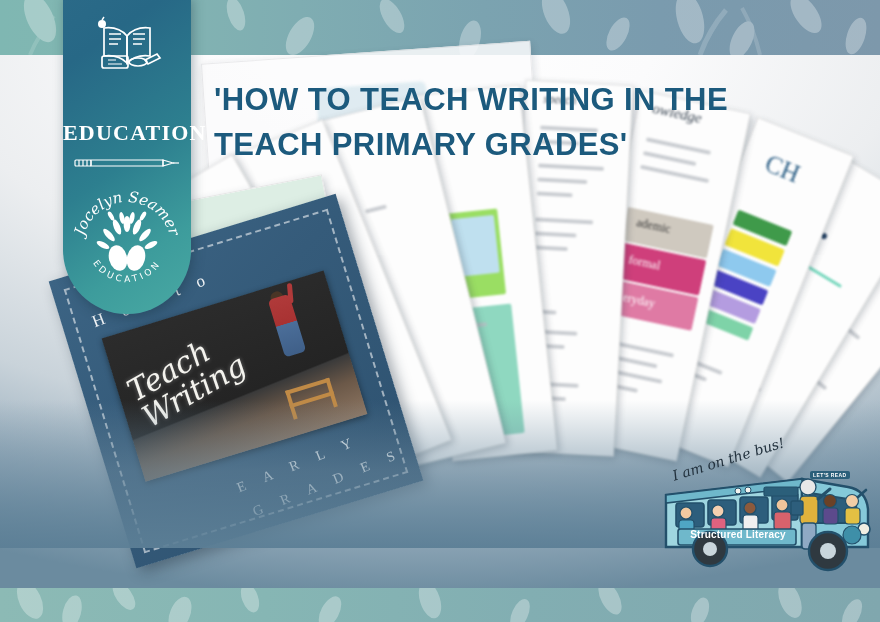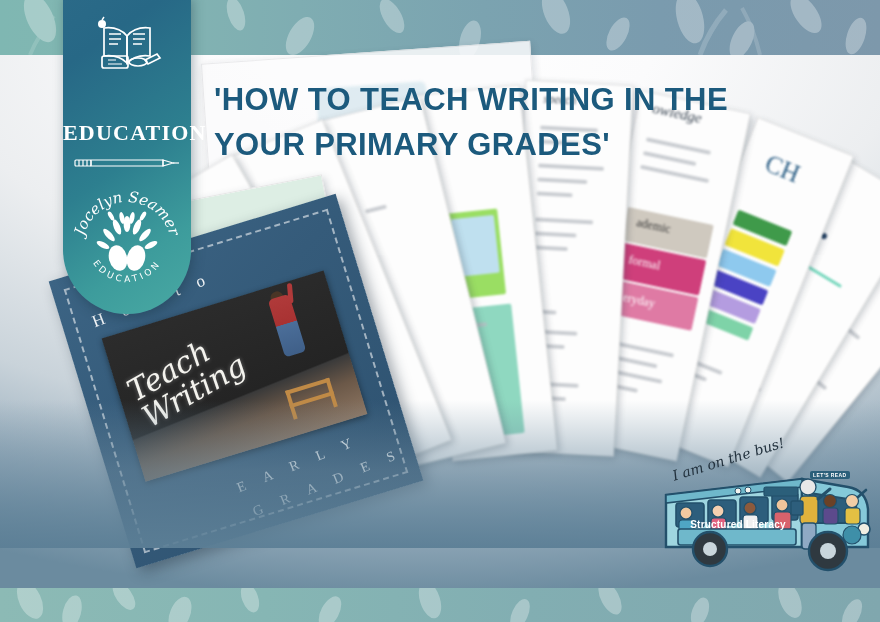--- a/index.html
+++ b/index.html
@@ -174,21 +174,21 @@
   }
 
   
   #bus { position: absolute; left: 652px; top: 443px; width: 228px; height: 135px; }
   #bus .busline {
     position: absolute; left: 18px; top: 6px; width: 130px;
     font-family: "DejaVu Serif", serif; font-style: italic; font-size: 14px;
     color: #22313d; transform: rotate(-17deg);
   }
   #bus .sl {
-    position: absolute; left: 30px; top: 76px; width: 112px; text-align:center;
+    position: absolute; left: 30px; top: 86px; width: 112px; text-align:center;
     font-family: "Liberation Sans", sans-serif; font-weight:bold; font-size: 10px;
     color: #ffffff; letter-spacing:.2px;
   }
   #bus .lr {
     position: absolute; left: 158px; top: 28px;
     font-family: "Liberation Sans", sans-serif; font-weight:bold; font-size: 5px;
     color: #ffffff; background:#2b5f7a; padding:1px 3px; border-radius:2px; letter-spacing:.4px;
   }
 </style>
 </head>
@@ -331,21 +331,21 @@
       <div class="stool"></div>
     </div>
     <div class="earlyline">E A R L Y</div>
     <div class="gradesline">G R A D E S</div>
   </div>
 
   <div id="lowerwash"></div>
 
   <div id="headline">
     <span class="l1">'HOW TO TEACH WRITING IN THE</span>
-    <span class="l2">YOUR PRIMARY GRADES'</span>
+    <span class="l2">TEACH PRIMARY GRADES'</span>
   </div>
 
   <div id="badge">
 
     <span class="bookicon">
       <svg width="74" height="58" viewBox="0 0 74 58" fill="none" stroke="#ffffff" stroke-width="1.7">
         <path d="M37 20 C31 13 22 11 14 12 L14 40 C22 39 31 41 37 47 Z"></path>
         <path d="M37 20 C43 13 52 11 60 12 L60 40 C52 39 43 41 37 47 Z"></path>
         <path d="M19 18 h12 M19 23 h12 M19 28 h9"></path>
         <path d="M43 18 h12 M43 23 h12 M43 28 h9"></path>

